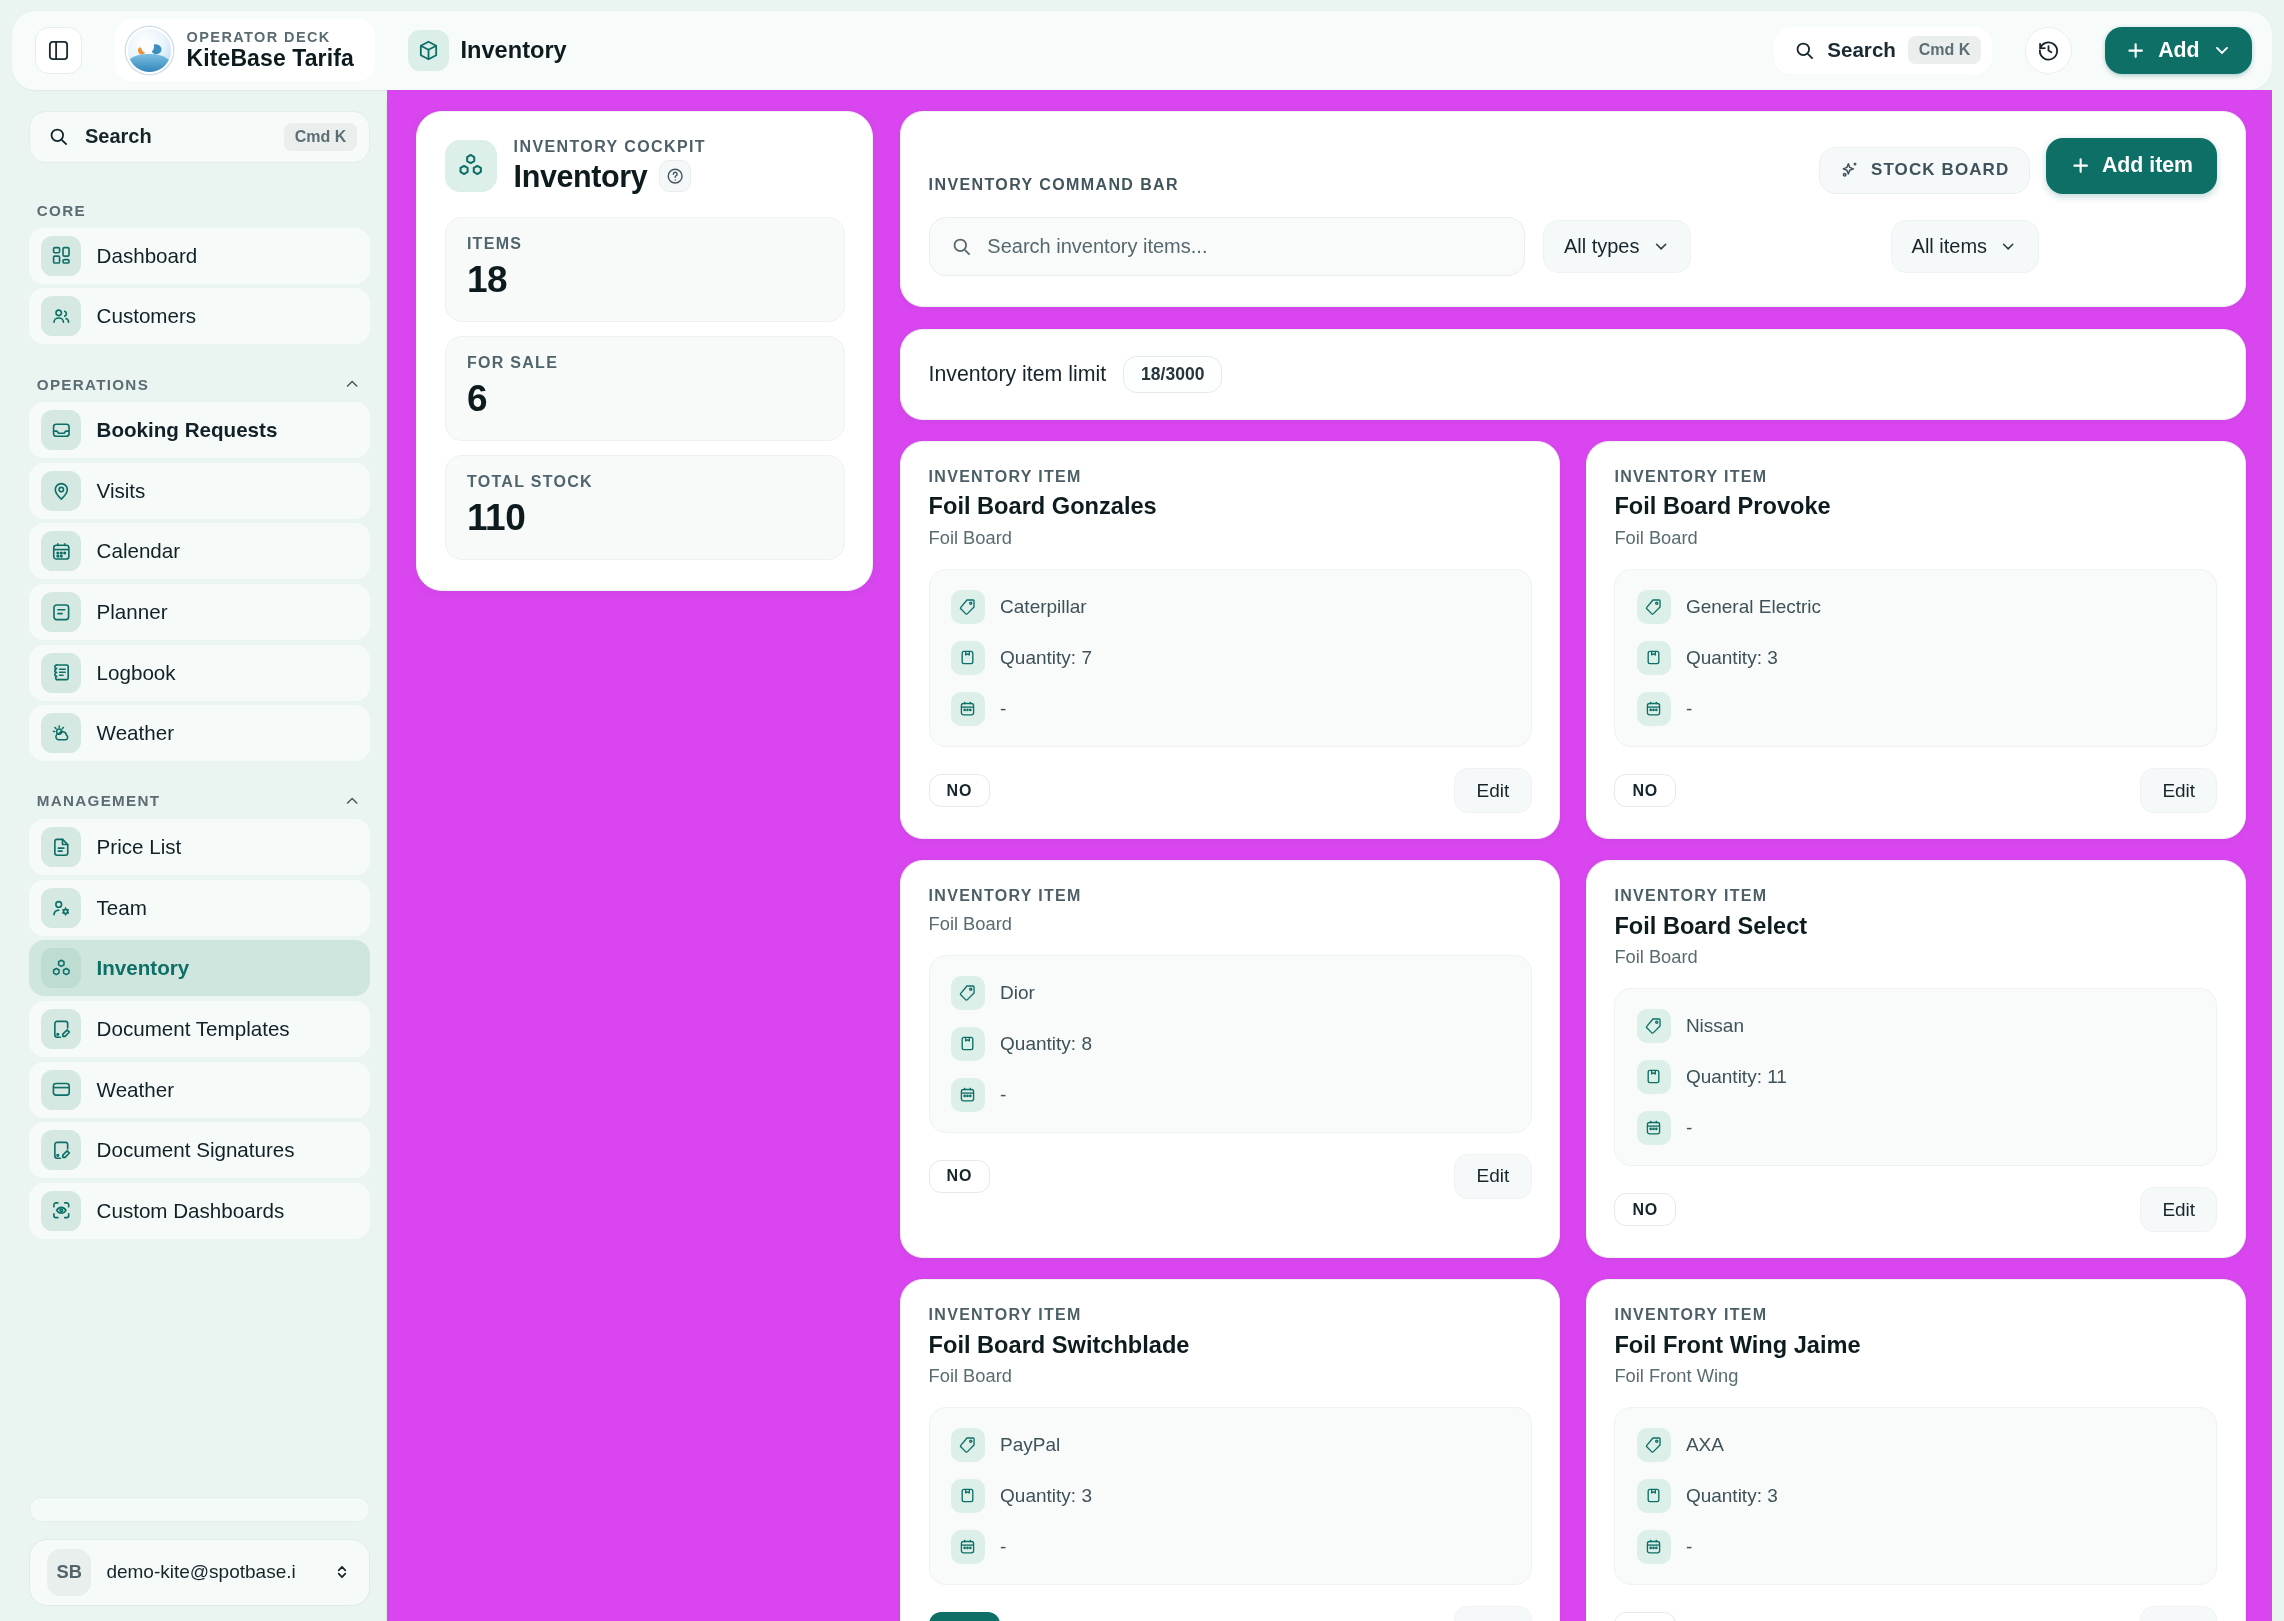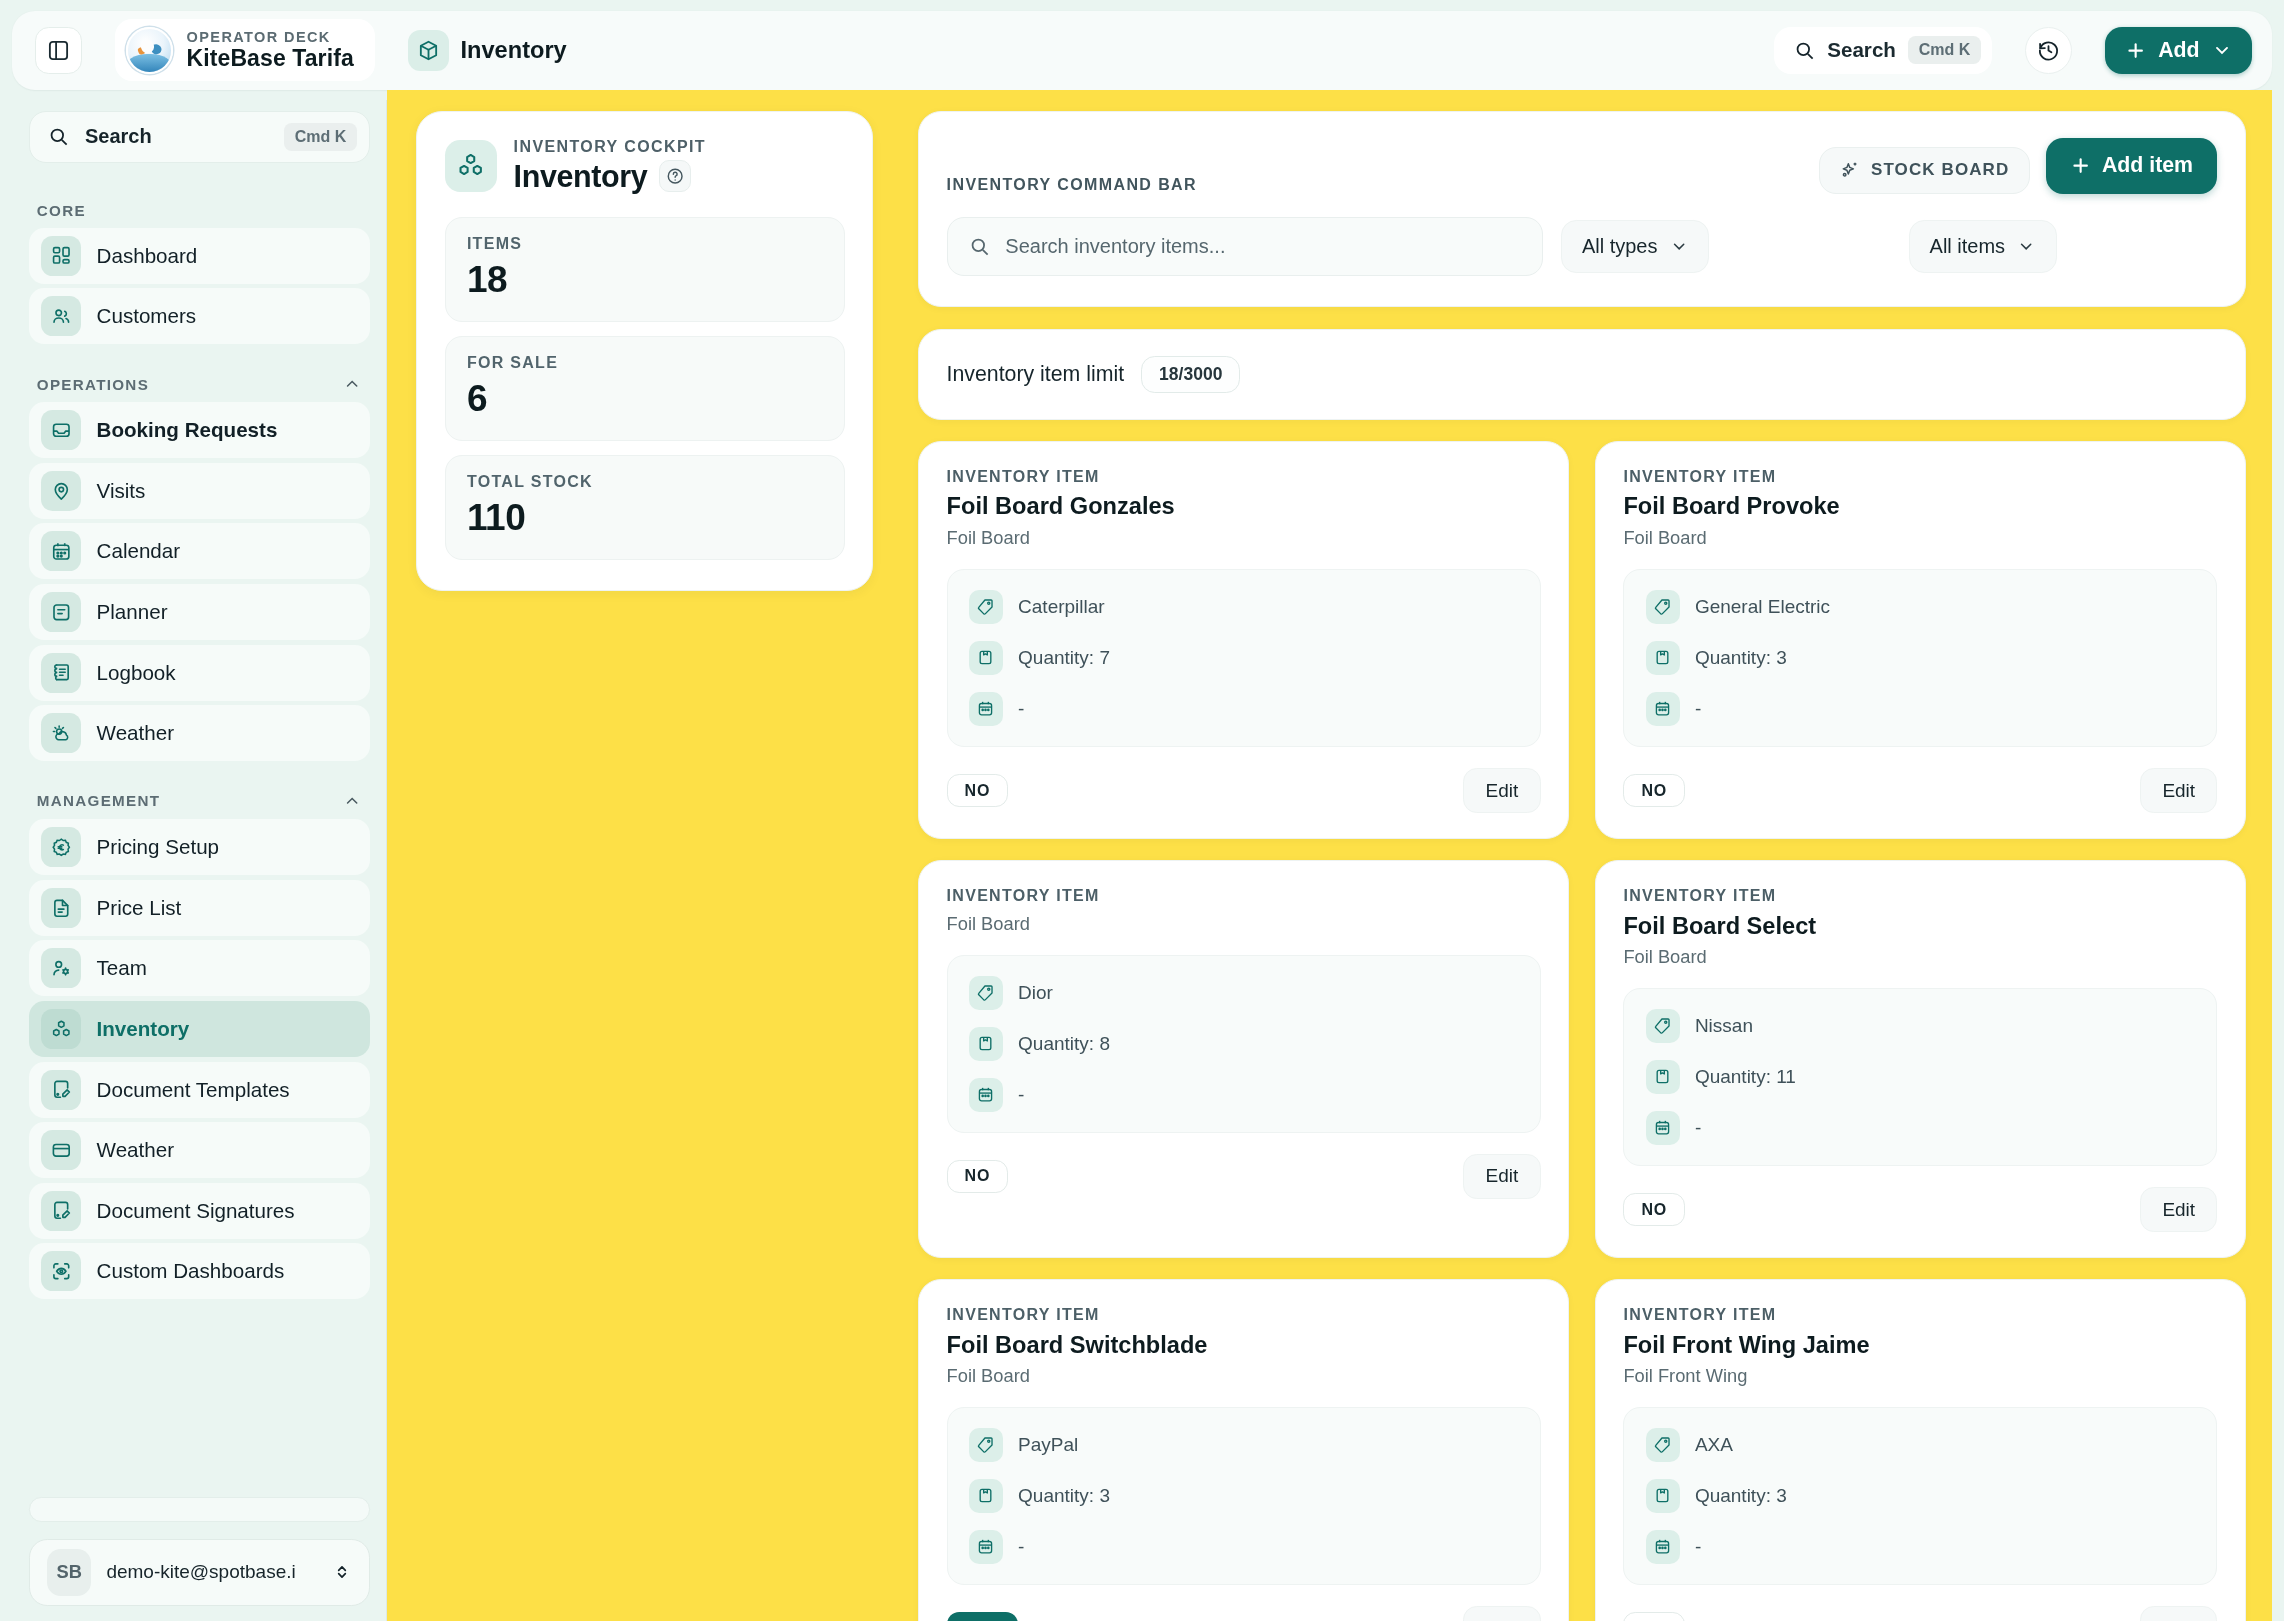--- a/index.html
+++ b/index.html
@@ -160,23 +160,23 @@
     width: 44px; height: 47px; border-radius: 13.7px;
     background:#e8efed; color:#53646b;
     display:flex; align-items:center; justify-content:center;
     font-size: 18.3px; font-weight: 600; flex:none;
   }
   .sb-email { font-size: 19px; color:#16242a; flex:1; white-space:nowrap; overflow:hidden; }
 
   
   .main {
     flex: 1 1 auto;
-    background:#fde047;
+    background:#d946ef;
     padding: 21.3px 26px 0 29px;
-    display:flex; gap: 45px;
+    display:flex; gap: 27px;
     overflow: hidden;
   }
   .cockpit-col { width: 457px; flex:none; }
   .cockpit {
     background:#fff; border-radius: 26px;
     border:0.8px solid #eef3f2;
     padding: 26px 27.4px 30.5px 27.4px;
     box-shadow: 0 2.3px 10.7px rgba(20,60,52,.05);
   }
   .cockpit-head { display:flex; align-items:center; gap:17px; margin-bottom: 23px; }
@@ -504,31 +504,20 @@
         <div class="nav-group-title">
           <span>MANAGEMENT</span>
           <span>
             <svg width="18.3" height="18.3" viewBox="0 0 24 24" fill="none" stroke="#4a5a61" stroke-width="2" stroke-linecap="round">
               <polyline points="6,14.5 12,8.5 18,14.5"></polyline>
             </svg>
           </span>
         </div>
         <div class="nav-item">
           <span class="nav-item-icon">
-            <svg width="20.6" height="20.6" viewBox="0 0 24 24" fill="none" stroke="#0e6f67" stroke-width="1.8" stroke-linecap="round">
-              <path d="M12 2.6l2.2 1.5 2.6-.3 1 2.4 2.4 1-.3 2.6L21.4 12l-1.5 2.2.3 2.6-2.4 1-1 2.4-2.6-.3L12 21.4l-2.2-1.5-2.6.3-1-2.4-2.4-1 .3-2.6L2.6 12l1.5-2.2-.3-2.6 2.4-1 1-2.4 2.6.3z"></path>
-              <path d="M14.4 9.4a3 3 0 1 0 0 5.2"></path>
-                <line x1="8.4" y1="11.3" x2="12.6" y2="11.3"></line>
-                <line x1="8.4" y1="13" x2="12.6" y2="13"></line>
-            </svg>
-          </span>
-          <span class="nav-item-label">Pricing Setup</span>
-        </div>
-        <div class="nav-item">
-          <span class="nav-item-icon">
             <svg width="20.6" height="20.6" viewBox="0 0 24 24" fill="none" stroke="#0e6f67" stroke-width="1.9" stroke-linecap="round" stroke-linejoin="round">
               <path d="M13.5 2.8H7a2.5 2.5 0 0 0-2.5 2.5v13.4A2.5 2.5 0 0 0 7 21.2h10a2.5 2.5 0 0 0 2.5-2.5V8.8z"></path>
               <polyline points="13.4,2.8 13.4,8.8 19.4,8.8"></polyline>
                 <line x1="8.5" y1="13" x2="15" y2="13"></line>
                 <line x1="8.5" y1="16.4" x2="13" y2="16.4"></line>
             </svg>
           </span>
           <span class="nav-item-label">Price List</span>
         </div>
         <div class="nav-item">

